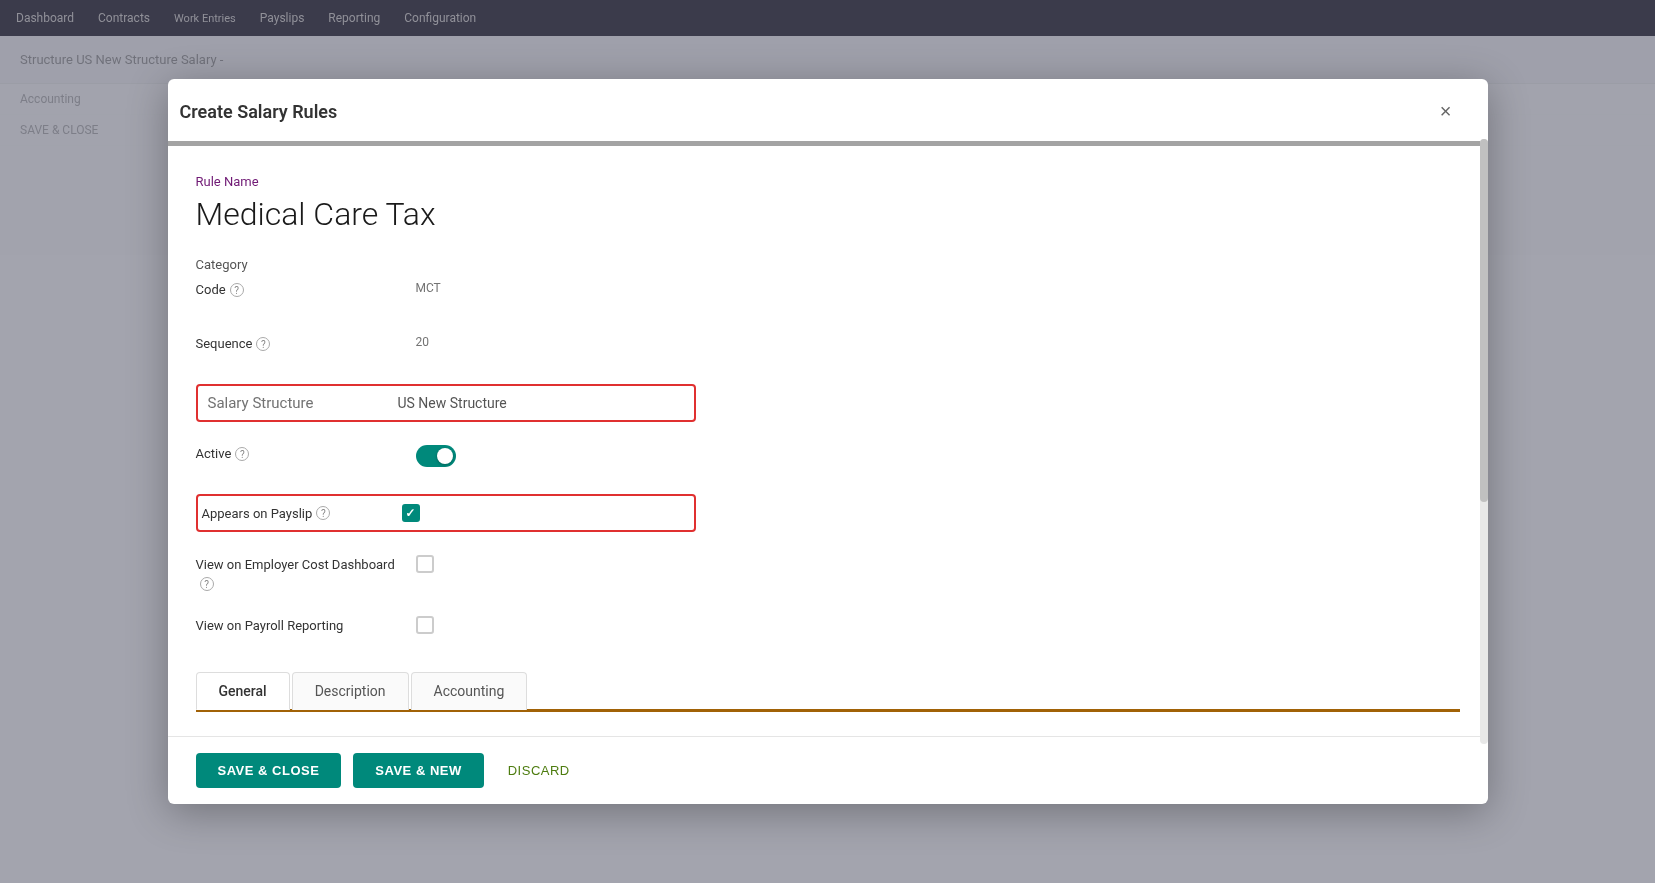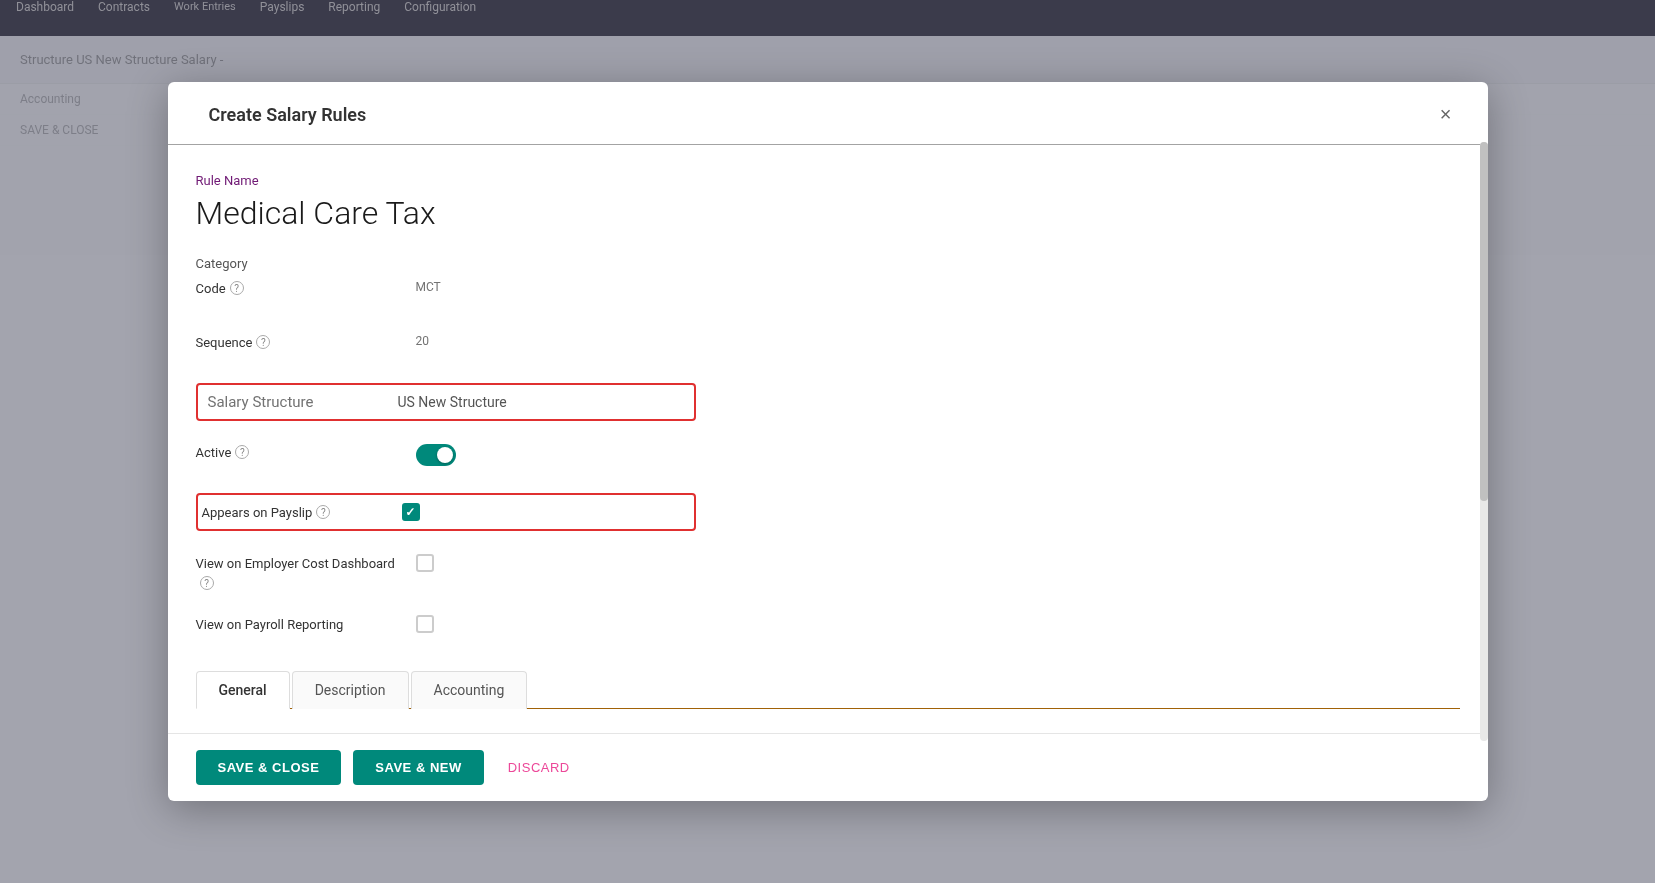--- a/index.html
+++ b/index.html
@@ -32,22 +32,22 @@
       display: flex;
       flex-direction: column;
       position: relative;
     }
 
     
     .modal-header {
       display: flex;
       align-items: center;
       justify-content: space-between;
-      padding: 18px 28px 16px 41px;
-      border-bottom: 1px solid #a3a3a3;
+      padding: 18px 28px 16px 12px;
+      border-bottom: 5px solid #a3a3a3;
       flex-shrink: 0;
     }
     .modal-title {
       font-size: 18px;
       font-weight: 600;
       color: #333;
     }
     .modal-close {
       background: none;
       border: none;
@@ -102,21 +102,21 @@
       margin-bottom: 18px;
       min-height: 36px;
     }
     .form-row-label {
       width: 220px;
       flex-shrink: 0;
       font-size: 13px;
       color: #333;
       padding-top: 6px;
       display: flex;
-      align-items: flex-start;
+      align-items: flex-end;
     }
     .form-row-label .help-icon {
       display: inline-block;
       width: 14px;
       height: 14px;
       border-radius: 50%;
       border: 1px solid #aaa;
       color: #888;
       font-size: 10px;
       text-align: center;
@@ -232,21 +232,21 @@
       height: 18px;
       border: 2px solid #ccc;
       border-radius: 3px;
       background: #fff;
       cursor: pointer;
     }
 
     
     .tabs-container {
       display: flex;
-      border-bottom: 1px solid #a16207;
+      border-bottom: 3px solid #a16207;
       margin-top: 24px;
       margin-bottom: 4px;
     }
     .tab {
       padding: 10px 22px;
       font-size: 14px;
       color: #555;
       cursor: pointer;
       border: 1px solid #ddd;
       border-bottom: none;
@@ -281,21 +281,21 @@
       border-radius: 4px;
       font-size: 13px;
       font-weight: 600;
       cursor: pointer;
       text-transform: uppercase;
       letter-spacing: 0.5px;
     }
     .btn-discard {
       background: none;
       border: none;
-      color: #ec4899;
+      color: #4d7c0f;
       font-size: 13px;
       font-weight: 500;
       cursor: pointer;
       padding: 10px 12px;
       text-transform: uppercase;
       letter-spacing: 0.5px;
     }
 
     
     .scroll-indicator {
@@ -314,21 +314,21 @@
       right: 0;
       height: 60%;
       background: #c0c0c0;
       border-radius: 4px;
     }
   </style>
 </head>
 <body>
 
 <div style="position:absolute;inset:0;background:#b8bdc5;"></div>
-<div style="position:absolute;top:0;left:0;right:0;height:36px;background:#2d2d3b;display:flex;align-items:flex-start;padding:0 16px;gap:24px;">
+<div style="position:absolute;top:0;left:0;right:0;height:36px;background:#2d2d3b;display:flex;align-items:center;padding:0 16px;gap:24px;">
   <span style="color:#bbb;font-size:12px;">Dashboard</span>
   <span style="color:#bbb;font-size:12px;">Contracts</span>
   <span style="color:#bbb;font-size:11px;">Work Entries</span>
   <span style="color:#bbb;font-size:12px;">Payslips</span>
   <span style="color:#bbb;font-size:12px;">Reporting</span>
   <span style="color:#bbb;font-size:12px;">Configuration</span>
 </div>
 
 <div style="position:absolute;top:36px;left:0;right:0;bottom:0;background:#f0f0f0;opacity:0.6;">
   <div style="padding:16px 20px;background:#e8e8e8;border-bottom:1px solid #ddd;font-size:13px;color:#666;">Structure US New Structure Salary -</div>

